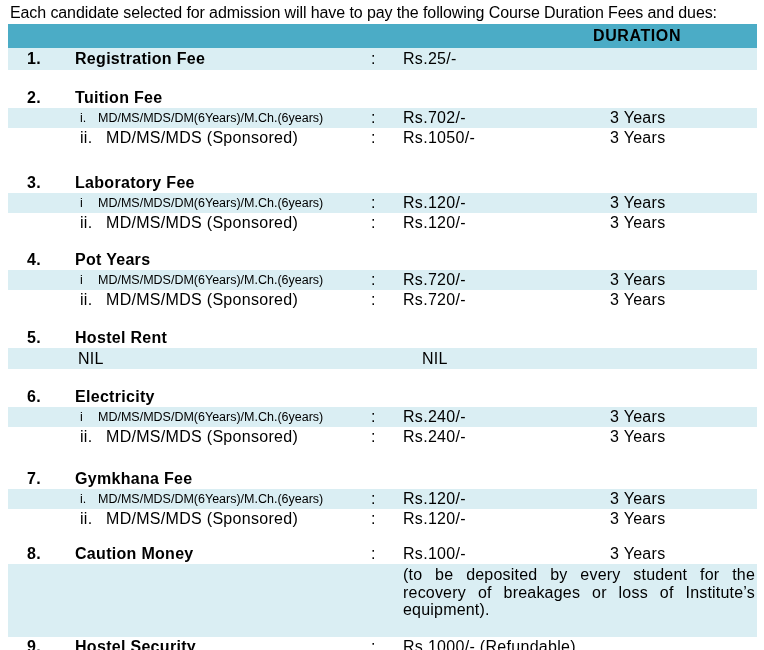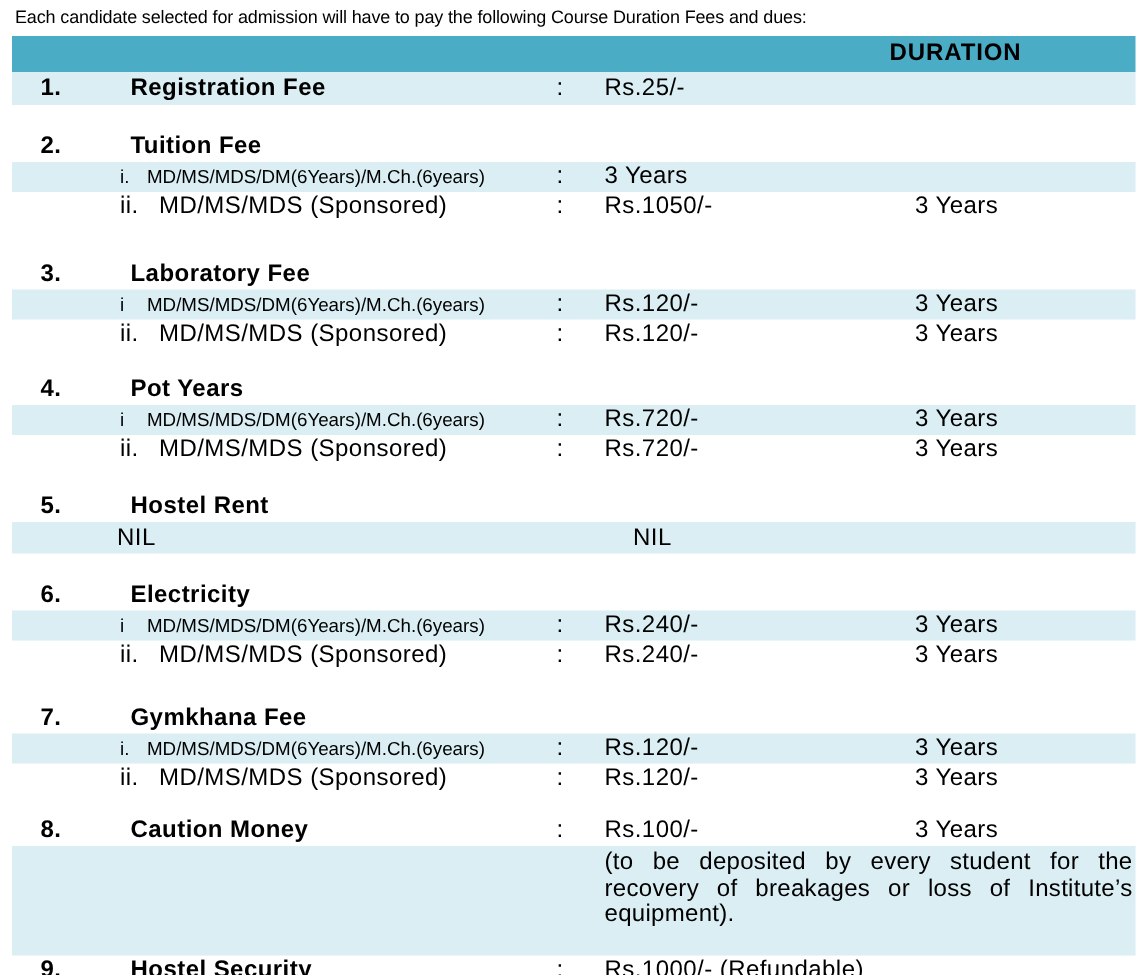--- a/index.html
+++ b/index.html
@@ -1,26 +1,26 @@
 <!DOCTYPE html>
 <html><head>
 <meta charset="utf-8">
 <style>
   * { margin:0; padding:0; box-sizing:border-box; }
   html,body { width:764px; height:650px; background:#fff; overflow:hidden;
               font-family:"Liberation Sans", sans-serif; color:#000; }
-  .intro { font-size:12px; letter-spacing:-0.1px; padding:4px 0 0 10px; height:24px; white-space:nowrap; }
+  .intro { font-size:16px; letter-spacing:-0.1px; padding:4px 0 0 10px; height:24px; white-space:nowrap; }
   .tbl { margin-left:8px; width:749px; font-size:16px; letter-spacing:0.3px; }
   .hbar { height:24px; background:#4BACC6; position:relative; }
   .hdur { position:absolute; left:585px; top:3px; font-weight:bold; font-size:16px; letter-spacing:0.6px; }
   .row { display:grid; grid-template-columns:60px 303px 32px 207px 147px; align-items:center; height:20px; }
   .blue { background:#DAEEF3; }
   .c { display:block; white-space:nowrap; overflow:visible; }
   .num { padding-left:19px; font-weight:bold; }
-  .name { padding-left:7px; font-weight:bold;margin-left:12px; }
+  .name { padding-left:7px; font-weight:bold; }
   .single { height:22px; }
   .label { padding-left:12px; }
   .label-sm { font-size:12.5px; letter-spacing:0; }
   .marker { display:inline-block; }
   .m-i { min-width:18px; }
   .m-ii { min-width:26px; }
   .nil-l { padding-left:10px; }
   .nil-r { padding-left:19px; }
   .nilrow { height:21px; }
   .s2 { margin-top:18px; } .s3 { margin-top:25px; } .s4 { margin-top:17px; }
@@ -52,20 +52,21 @@
 
     <div class="sec s2">
       <div class="row head">
         <span class="c num">2.</span>
         <span class="c name">Tuition Fee</span>
       </div>
       <div class="row blue">
         <span class="c"></span>
         <span class="c label label-sm"><span class="marker m-i">i.</span><span>MD/MS/MDS/DM(6Years)/M.Ch.(6years)</span></span>
         <span class="c colon">:</span>
+        <span class="c fee">Rs.702/-</span>
         <span class="c dur">3 Years</span>
       </div>
       <div class="row">
         <span class="c"></span>
         <span class="c label"><span class="marker m-ii">ii.</span><span>MD/MS/MDS (Sponsored)</span></span>
         <span class="c colon">:</span>
         <span class="c fee">Rs.1050/-</span>
         <span class="c dur">3 Years</span>
       </div>
     </div>

